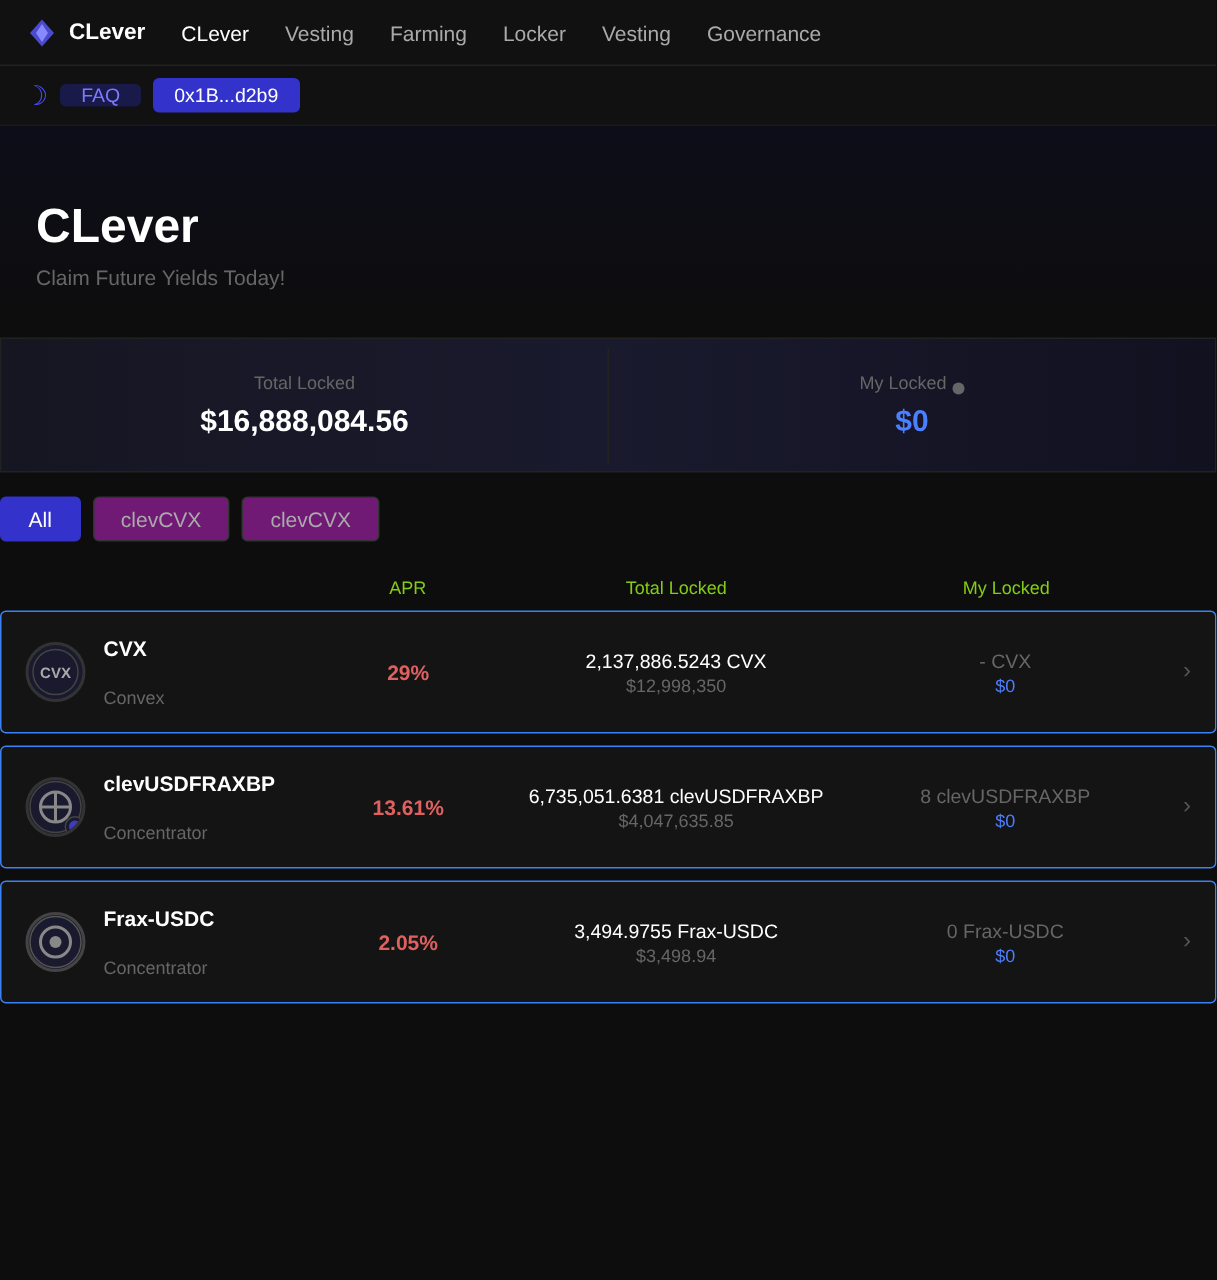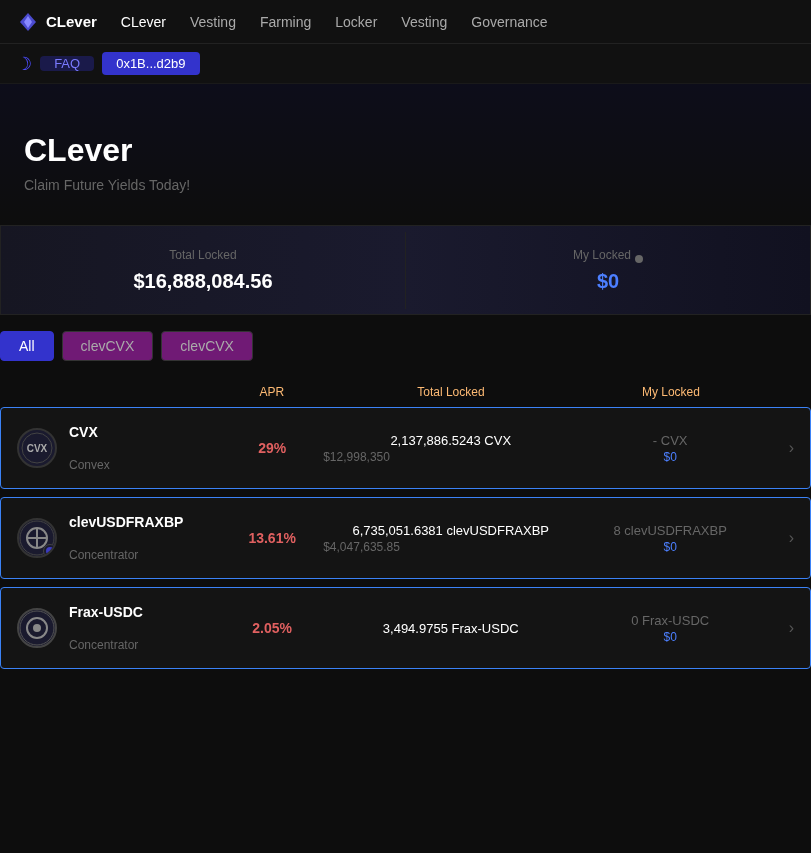--- a/index.html
+++ b/index.html
@@ -163,21 +163,21 @@
     }
 
     
     .table-container {
       padding: 0;
     }
     .table-header {
       display: flex;
       align-items: center;
       padding: 8px 16px;
-      color: #fdba74;
+      color: #84cc16;
       font-size: 12px;
     }
     .col-asset { flex: 2; }
     .col-apr { flex: 1; text-align: center; }
     .col-total { flex: 2.5; text-align: center; }
     .col-locked { flex: 1.8; text-align: center; }
     .col-arrow { width: 32px; }
 
     .table-row {
       display: flex;
@@ -235,20 +235,21 @@
 
     .col-apr-val {
       flex: 1;
       text-align: center;
       font-size: 14px;
       color: #e06060;
       font-weight: bold;
     }
     .col-total-val {
       flex: 2.5;
+      text-align: center;
     }
     .total-amount {
       font-size: 13px;
       color: #fff;
       display: flex;
       align-items: center;
       justify-content: center;
       gap: 4px;
     }
     .total-usd {
@@ -411,20 +412,21 @@
         </svg>
       </div>
       <div>
         <div class="asset-name">Frax-USDC</div>
         <div class="asset-sub">Concentrator</div>
       </div>
     </div>
     <div class="col-apr-val">2.05%</div>
     <div class="col-total-val">
       <div class="total-amount">3,494.9755 Frax-USDC</div>
+      <div class="total-usd">$3,498.94</div>
     </div>
     <div class="col-locked-val">
       <div class="locked-amount">0 Frax-USDC</div>
       <div class="locked-usd">$0</div>
     </div>
     <div class="col-arrow-val">›</div>
   </div>
     </div>
 
 </div>

